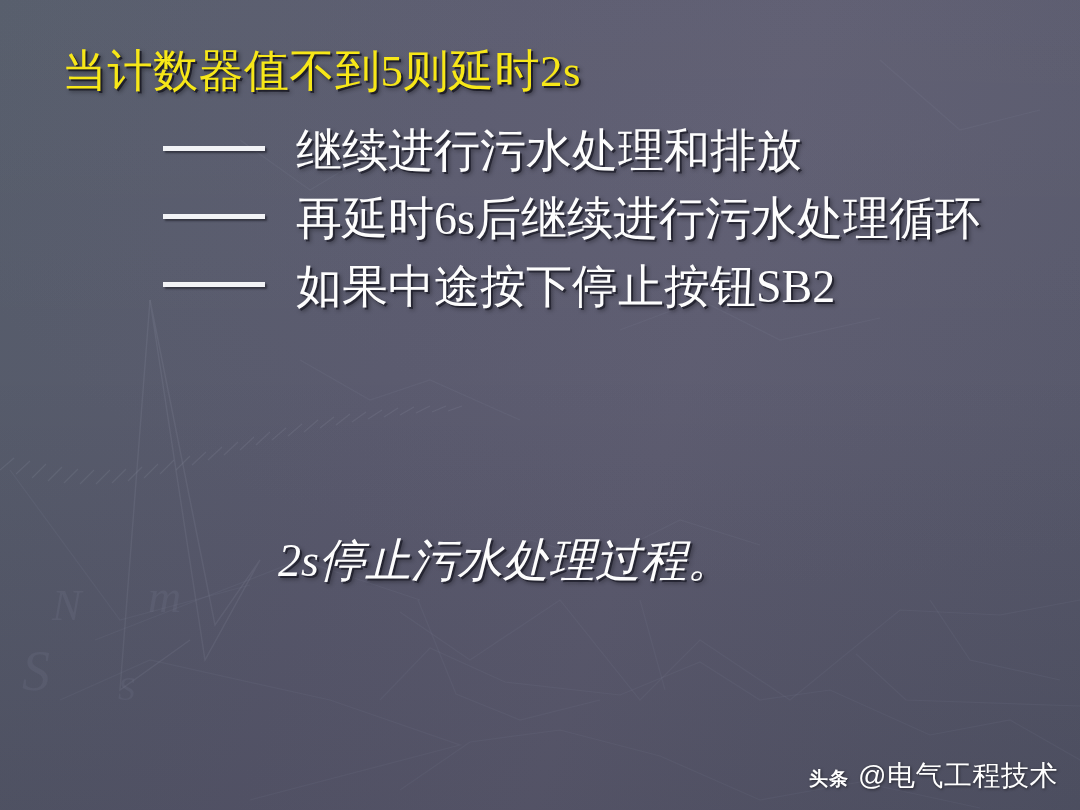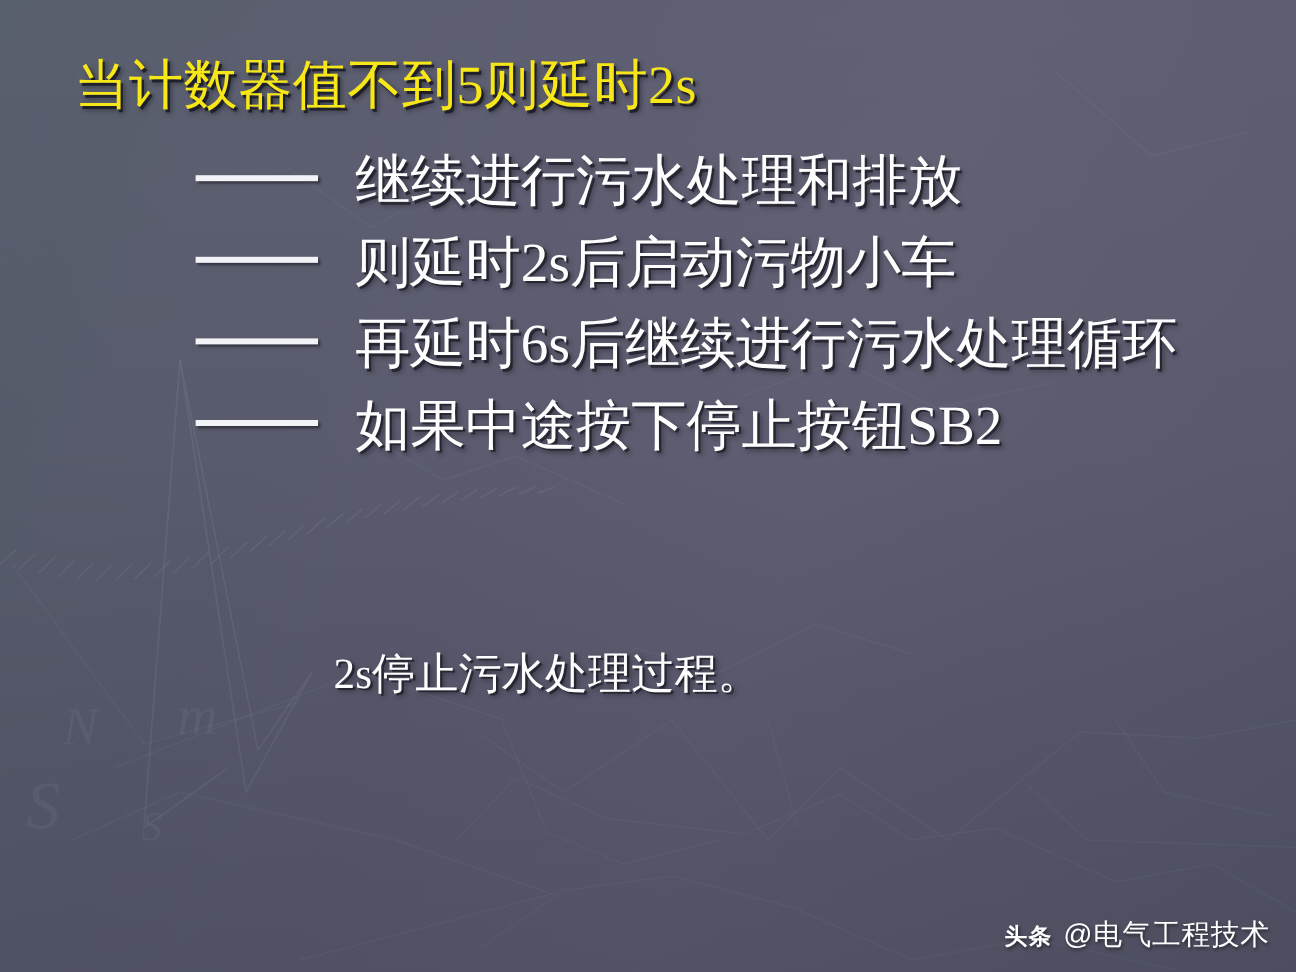--- a/index.html
+++ b/index.html
@@ -101,27 +101,28 @@
     line-height: 66px;
     color: #fdfdfd;
     text-shadow:
       2px 2px 0 rgba(30,30,42,0.80),
       3px 3px 4px rgba(0,0,0,0.40);
   }
   .cont-line {
     position: absolute;
     left: 278px;
     top: 528px;
-    font-size: 36px;
+    font-size: 46px;
     line-height: 66px;
     color: #fdfdfd;
     white-space: nowrap;
     text-shadow:
       2px 2px 0 rgba(30,30,42,0.80),
       3px 3px 4px rgba(0,0,0,0.40);
+    font-style: italic;
   }
   
   .watermark {
     position: absolute;
     right: 22px;
     bottom: 15px;
     display: flex;
     align-items: baseline;
     gap: 9px;
     color: #ffffff;
@@ -130,21 +131,21 @@
   }
   .wm-brand {
     font-family: "Liberation Sans", sans-serif;
     font-weight: bold;
     font-size: 19px;
     letter-spacing: 1px;
   }
   .wm-handle {
     font-family: "Liberation Sans", sans-serif;
     font-weight: normal;
-    font-size: 24px;
+    font-size: 28px;
     letter-spacing: 0.5px;
   }
 </style>
 </head>
 <body>
 
 <div id="slide">
 
   <div class="bg-base"></div>
 
@@ -216,24 +217,20 @@
     <div class="title">当计数器值不到5则延时2s</div>
 
     <div class="bullets">
 
       <div class="bullet">
         <span class="dash"></span>
         <span class="btext">继续进行污水处理和排放</span>
       </div>
 
 
-      <div class="bullet">
-        <span class="dash"></span>
-        <span class="btext">则延时2s后启动污物小车</span>
-      </div>
 
       <div class="bullet">
         <span class="dash"></span>
         <span class="btext">再延时6s后继续进行污水处理循环</span>
       </div>
 
       <div class="bullet">
         <span class="dash"></span>
         <span class="btext">如果中途按下停止按钮SB2</span>
       </div>

